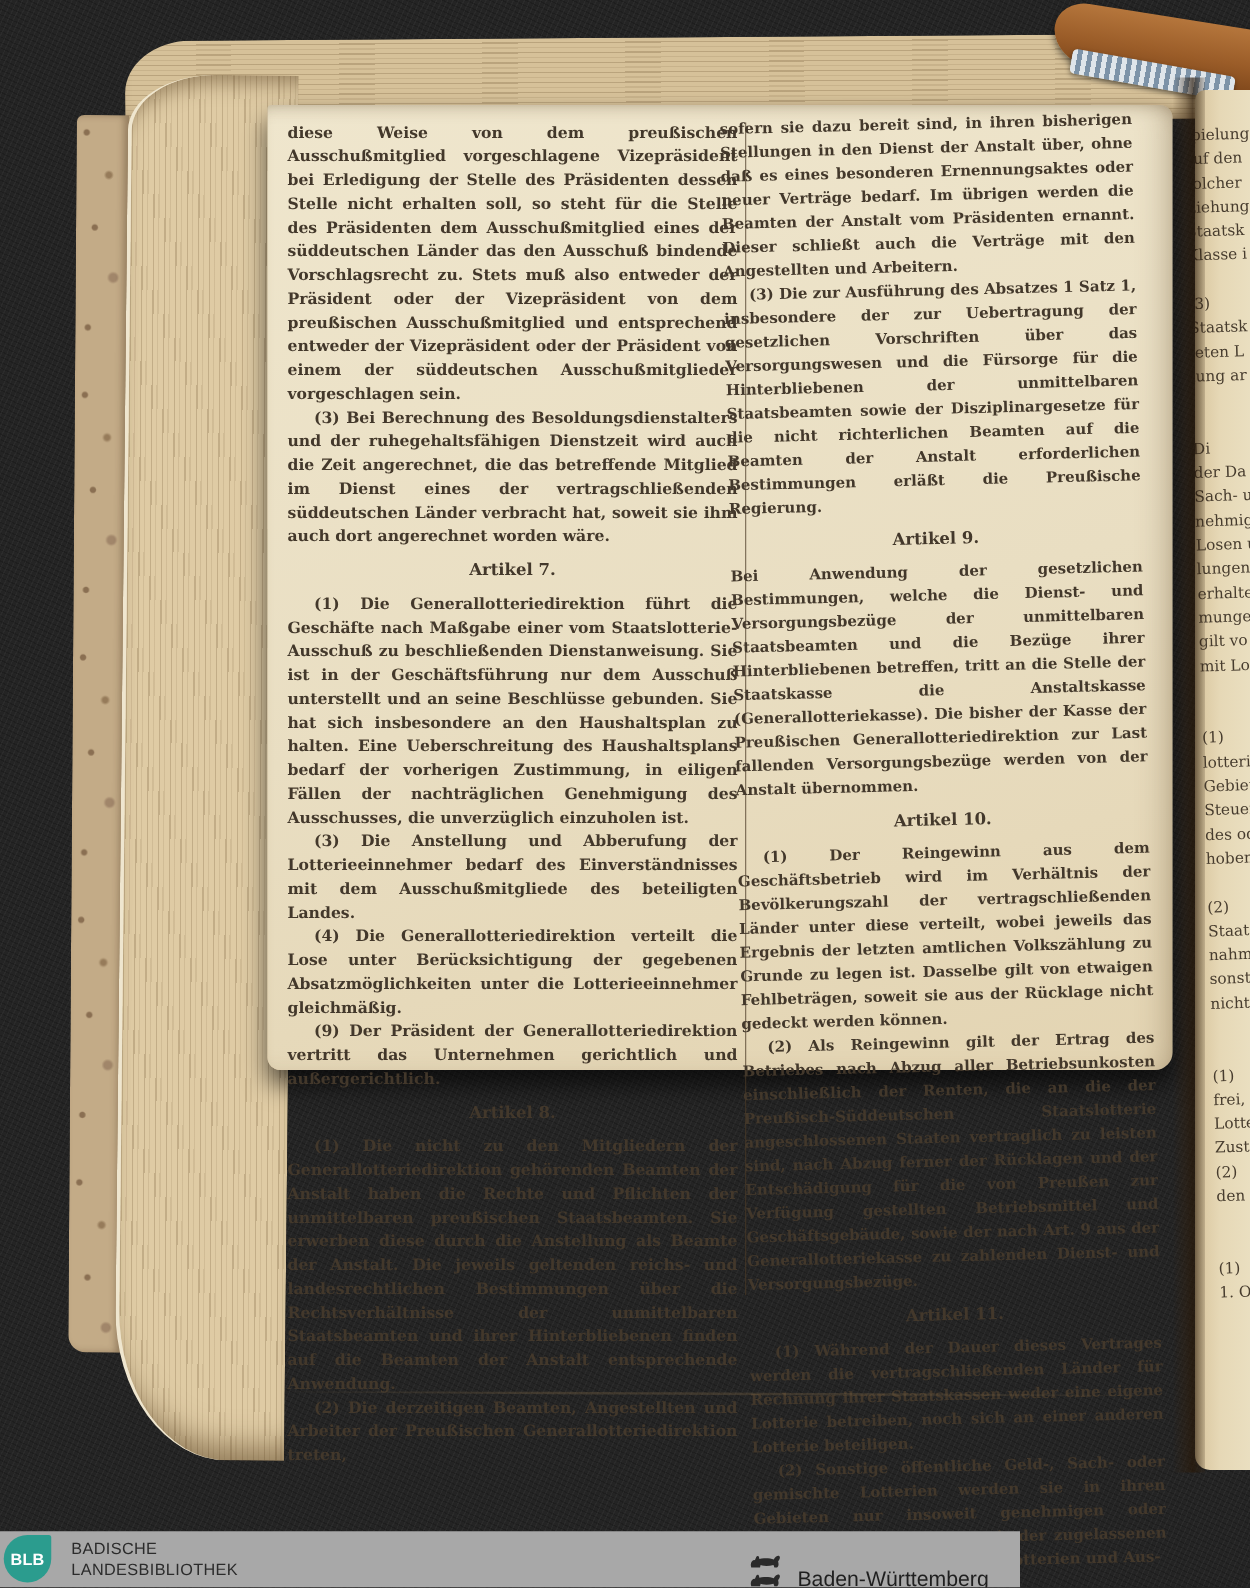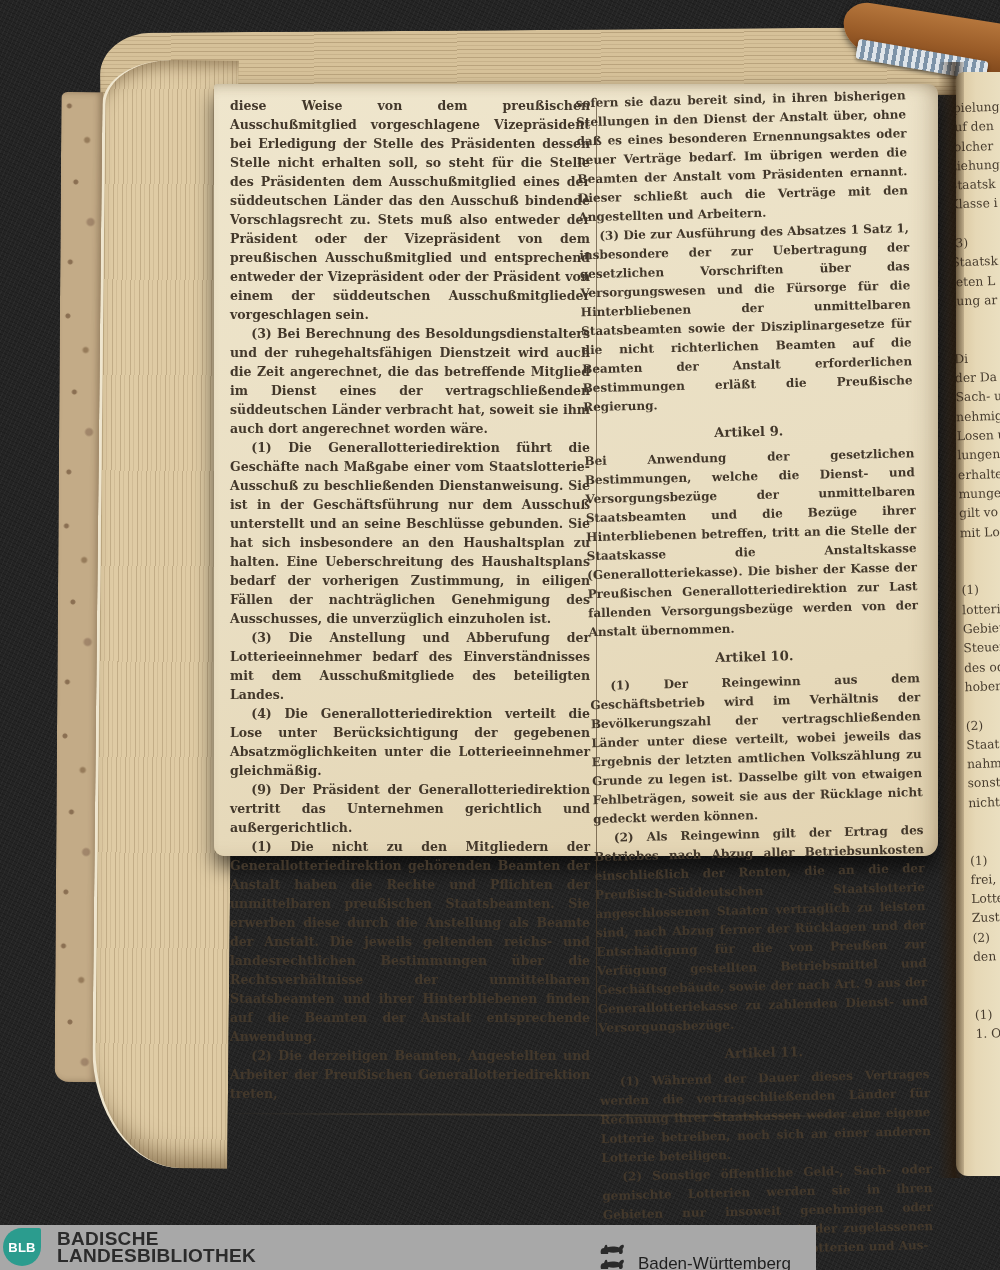--- a/index.html
+++ b/index.html
@@ -119,21 +119,21 @@
     background:#a8a8a8;
   }
   .blb-badge{
     position:absolute;left:3px;top:3px;width:38px;height:38px;
     border-radius:50% 2px 50% 50%;
     display:flex;align-items:center;justify-content:center;
     color:#ffffff;font-weight:bold;font-size:13px;letter-spacing:.2px;
   }
   .lib-name{
     position:absolute;left:57px;top:5px;
-    font-weight:bold;font-size:19px;line-height:17px;letter-spacing:.3px;
+    font-weight:normal;font-size:13px;line-height:17px;letter-spacing:.3px;
     color:#2b2b2b;
   }
   .bw{
     position:absolute;right:25px;top:1px;height:44px;
     display:flex;align-items:center;gap:9px;margin-top:16px;
   }
   .bw svg{display:block;}
   .bw span{font-size:17px;color:#1f1f1f;}
 </style>
 </head>
@@ -200,24 +200,26 @@
           <div class="frag-line">(1)</div>
           <div class="frag-line">1. Okt</div>
         </div>
     </div>
     <div class="gutter"></div>
 
     <div class="page">
       <div class="col col-left">
           <div class="para cont">diese Weise von dem preußischen Ausschußmitglied vorgeschlagene Vizepräsident bei Erledigung der Stelle des Präsidenten dessen Stelle nicht erhalten soll, so steht für die Stelle des Präsidenten dem Ausschußmitglied eines der süddeutschen Länder das den Ausschuß bindende Vorschlagsrecht zu. Stets muß also entweder der Präsident oder der Vizepräsident von dem preußischen Ausschußmitglied und entsprechend entweder der Vizepräsident oder der Präsident von einem der süddeutschen Ausschußmitglieder vorgeschlagen sein.</div>
           <div class="para">(3) Bei Berechnung des Besoldungsdienstalters und der ruhegehaltsfähigen Dienstzeit wird auch die Zeit angerechnet, die das betreffende Mitglied im Dienst eines der vertragschließenden süddeutschen Länder verbracht hat, soweit sie ihm auch dort angerechnet worden wäre.</div>
+          <div class="art-heading">Artikel 7.</div>
           <div class="para">(1) Die Generallotteriedirektion führt die Geschäfte nach Maßgabe einer vom Staatslotterie-Ausschuß zu beschließenden Dienstanweisung. Sie ist in der Geschäftsführung nur dem Ausschuß unterstellt und an seine Beschlüsse gebunden. Sie hat sich insbesondere an den Haushaltsplan zu halten. Eine Ueberschreitung des Haushaltsplans bedarf der vorherigen Zustimmung, in eiligen Fällen der nachträglichen Genehmigung des Ausschusses, die unverzüglich einzuholen ist.</div>
           <div class="para">(3) Die Anstellung und Abberufung der Lotterieeinnehmer bedarf des Einverständnisses mit dem Ausschußmitgliede des beteiligten Landes.</div>
           <div class="para">(4) Die Generallotteriedirektion verteilt die Lose unter Berücksichtigung der gegebenen Absatzmöglichkeiten unter die Lotterieeinnehmer gleichmäßig.</div>
           <div class="para">(9) Der Präsident der Generallotteriedirektion vertritt das Unternehmen gerichtlich und außergerichtlich.</div>
+          <div class="art-heading">Artikel 8.</div>
           <div class="para">(1) Die nicht zu den Mitgliedern der Generallotteriedirektion gehörenden Beamten der Anstalt haben die Rechte und Pflichten der unmittelbaren preußischen Staatsbeamten. Sie erwerben diese durch die Anstellung als Beamte der Anstalt. Die jeweils geltenden reichs- und landesrechtlichen Bestimmungen über die Rechtsverhältnisse der unmittelbaren Staatsbeamten und ihrer Hinterbliebenen finden auf die Beamten der Anstalt entsprechende Anwendung.</div>
           <div class="para">(2) Die derzeitigen Beamten, Angestellten und Arbeiter der Preußischen Generallotteriedirektion treten,</div>
         </div>
       <div class="divider"></div>
       <div class="col col-right">
           <div class="para cont">sofern sie dazu bereit sind, in ihren bisherigen Stellungen in den Dienst der Anstalt über, ohne daß es eines besonderen Ernennungsaktes oder neuer Verträge bedarf. Im übrigen werden die Beamten der Anstalt vom Präsidenten ernannt. Dieser schließt auch die Verträge mit den Angestellten und Arbeitern.</div>
           <div class="para">(3) Die zur Ausführung des Absatzes 1 Satz 1, insbesondere der zur Uebertragung der gesetzlichen Vorschriften über das Versorgungswesen und die Fürsorge für die Hinterbliebenen der unmittelbaren Staatsbeamten sowie der Disziplinargesetze für die nicht richterlichen Beamten auf die Beamten der Anstalt erforderlichen Bestimmungen erläßt die Preußische Regierung.</div>
           <div class="art-heading">Artikel 9.</div>
           <div class="para cont">Bei Anwendung der gesetzlichen Bestimmungen, welche die Dienst- und Versorgungsbezüge der unmittelbaren Staatsbeamten und die Bezüge ihrer Hinterbliebenen betreffen, tritt an die Stelle der Staatskasse die Anstaltskasse (Generallotteriekasse). Die bisher der Kasse der Preußischen Generallotteriedirektion zur Last fallenden Versorgungsbezüge werden von der Anstalt übernommen.</div>
           <div class="art-heading">Artikel 10.</div>

